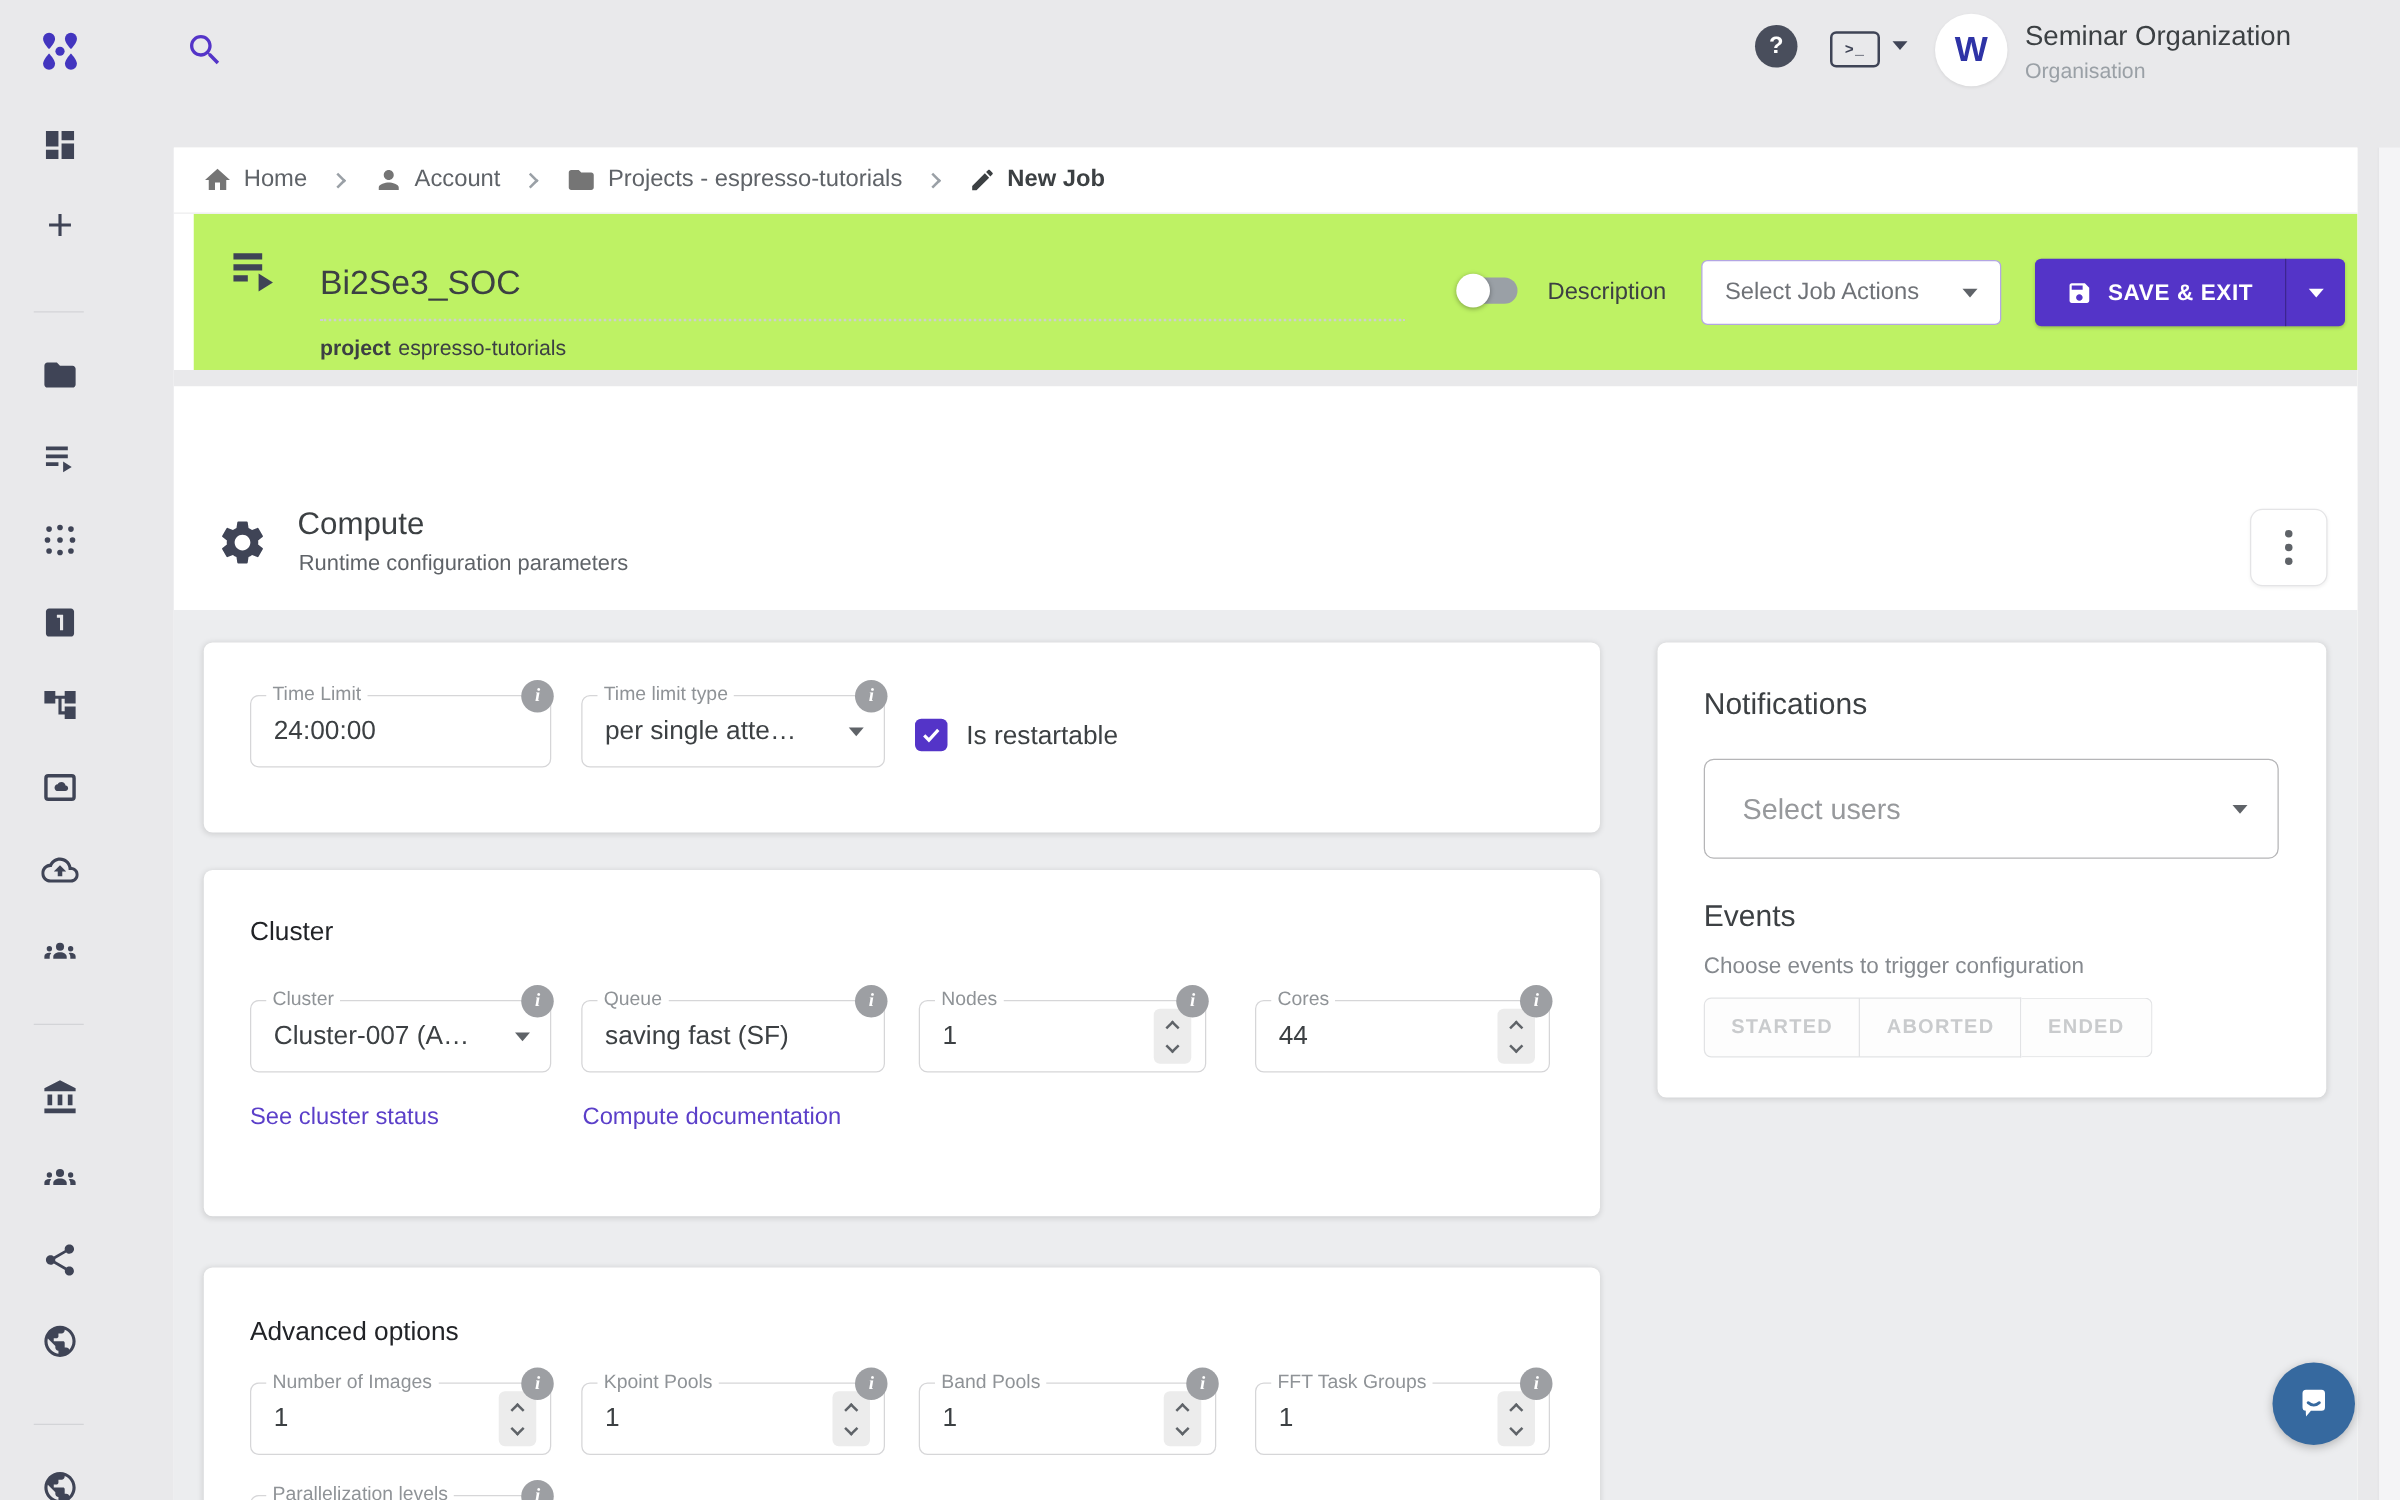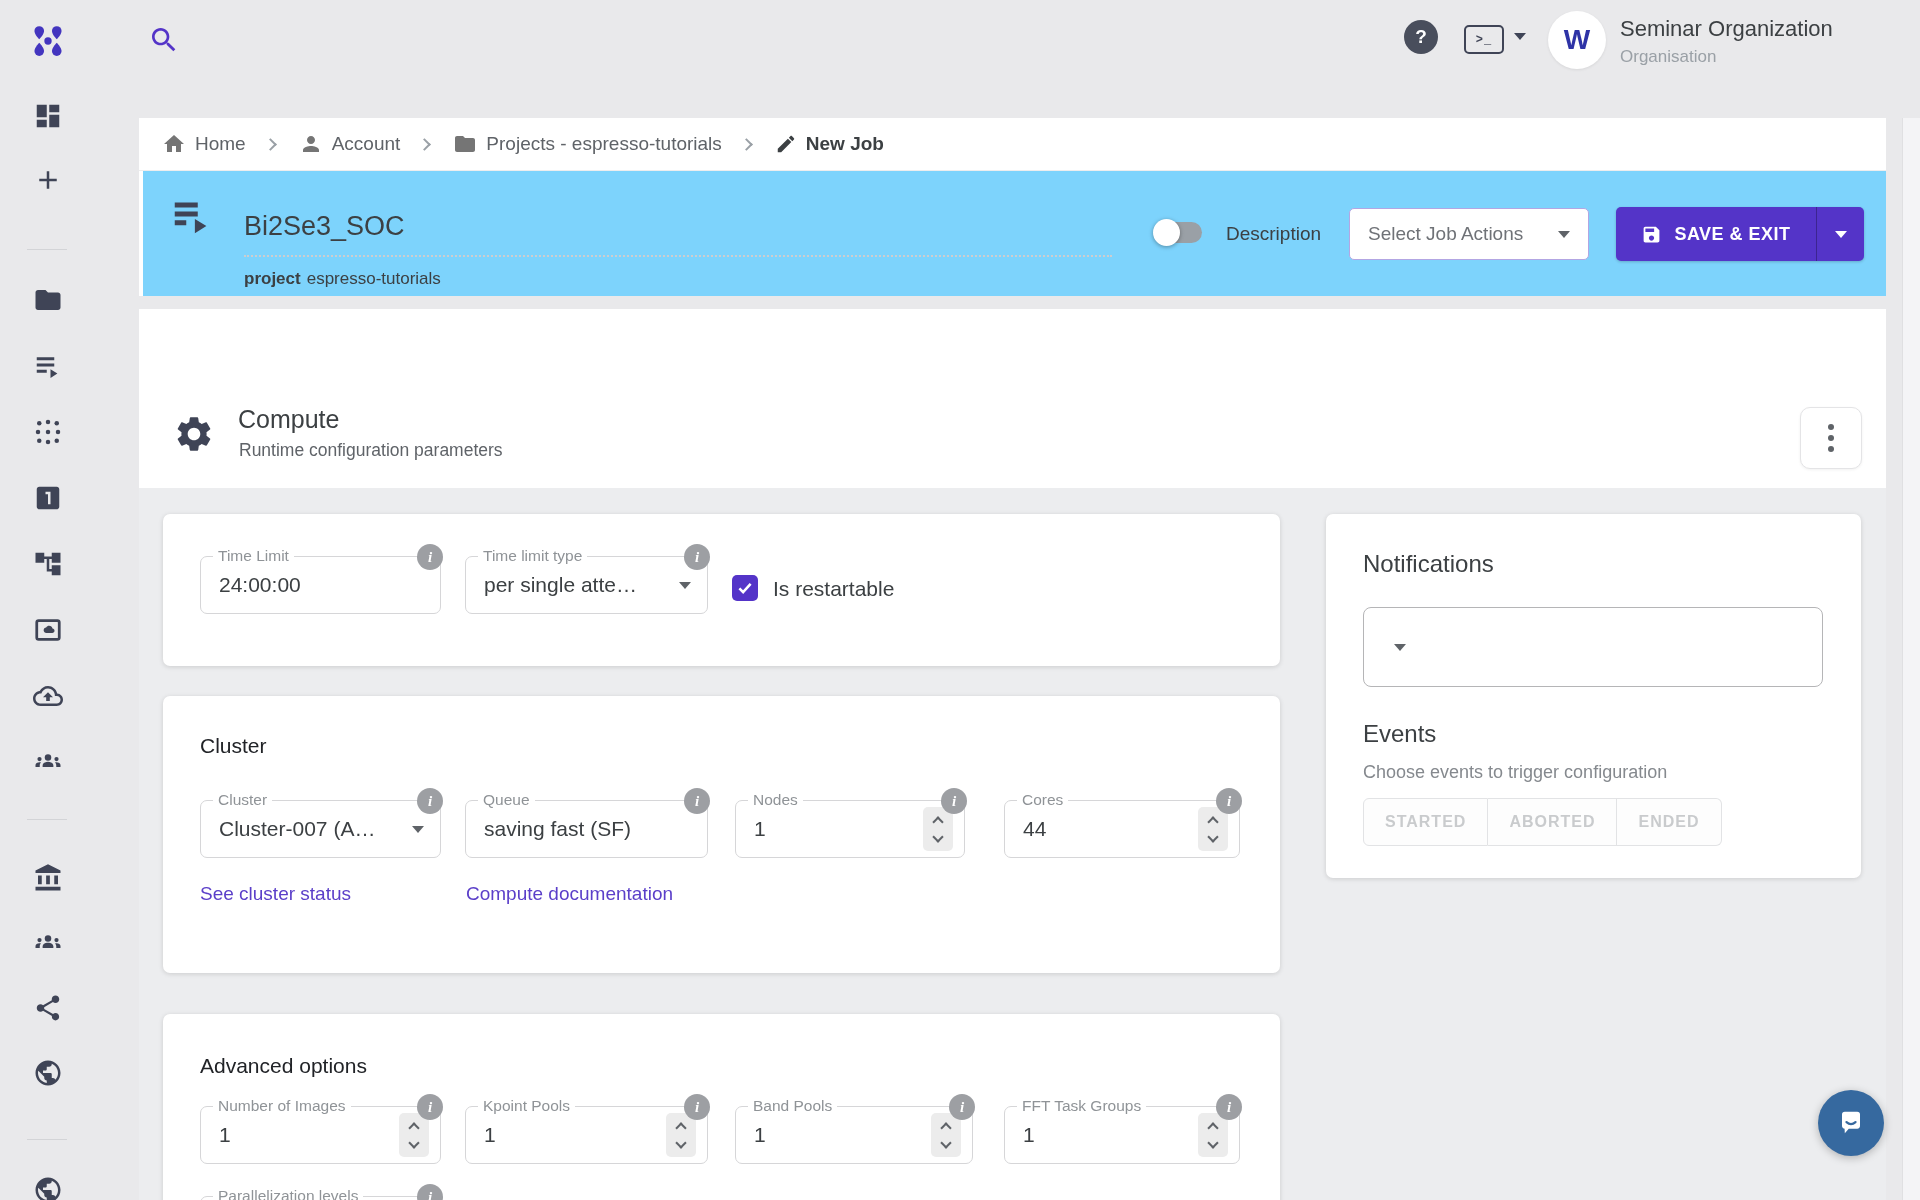--- a/index.html
+++ b/index.html
@@ -44,21 +44,21 @@
   
   .crumbs{position:absolute;left:0;top:0;right:0;height:53px;background:#fff;border-bottom:1px solid #ededee;
           display:flex;align-items:center;padding-left:23px;z-index:3}
   .crumb{display:flex;align-items:center;gap:9px;color:var(--ink2);font-size:19px;cursor:pointer}
   .crumb .cic{color:#757575}
   .crumb.current{color:var(--ink);font-weight:700;cursor:default}
   .crumb.current .cic{color:var(--ink)}
   .csep{width:9px;height:9px;border-right:2px solid #9aa0a6;border-top:2px solid #9aa0a6;transform:rotate(45deg);margin:0 24px 0 20px}
 
   
-  .jobheader{position:absolute;left:4px;top:53px;right:0;height:125px;background:#7dd3fc;z-index:2}
+  .jobheader{position:absolute;left:16px;top:53px;right:0;height:125px;background:#bef264;z-index:2}
   .jh-icon{position:absolute;left:26px;top:22px;color:var(--side-ic);cursor:pointer}
   .jh-title{position:absolute;left:101px;top:40px;font-size:27px;color:var(--ink)}
   .jh-dots{position:absolute;left:101px;top:84px;width:868px;border-top:2px dotted #cdcdcf}
   .jh-proj{position:absolute;left:101px;top:98px;font-size:17px;color:var(--ink)}
   .jh-proj b{font-weight:700;margin-right:6px}
   .toggle{position:absolute;left:1013px;top:51px;width:46px;height:21px;border-radius:11px;background:#9aa0a6;cursor:pointer}
   .toggle .knob{position:absolute;left:-3px;top:-3px;width:27px;height:27px;border-radius:50%;background:#fff;box-shadow:0 1px 4px rgba(0,0,0,.35)}
   .desc-lbl{position:absolute;left:1083px;top:52px;font-size:19px;color:var(--ink)}
   .actions-sel{position:absolute;left:1206px;top:37px;width:240px;height:52px;border:1px solid #b3a6e3;border-radius:5px;
                background:#fff;display:flex;align-items:center;padding:0 18px;cursor:pointer}
@@ -442,20 +442,21 @@
     </div>
     <div class="mfield" style="left:37px;top:182px;width:241px">
       <span class="flabel">Parallelization levels</span>
       <span class="finfo">i</span>
     </div>
   </div>
 
   <div class="card" style="left:1187px;top:396px;width:535px;height:364px">
     <div class="notif-h">Notifications</div>
     <div class="users-sel">
+      <span class="ph">Select users</span>
       <span class="tri"></span>
     </div>
     <div class="events-h">Events</div>
     <div class="events-sub">Choose events to trigger configuration</div>
     <div class="evgroup">
       <span class="evbtn">STARTED</span>
       <span class="evbtn">ABORTED</span>
       <span class="evbtn">ENDED</span>
     </div>
   </div>

